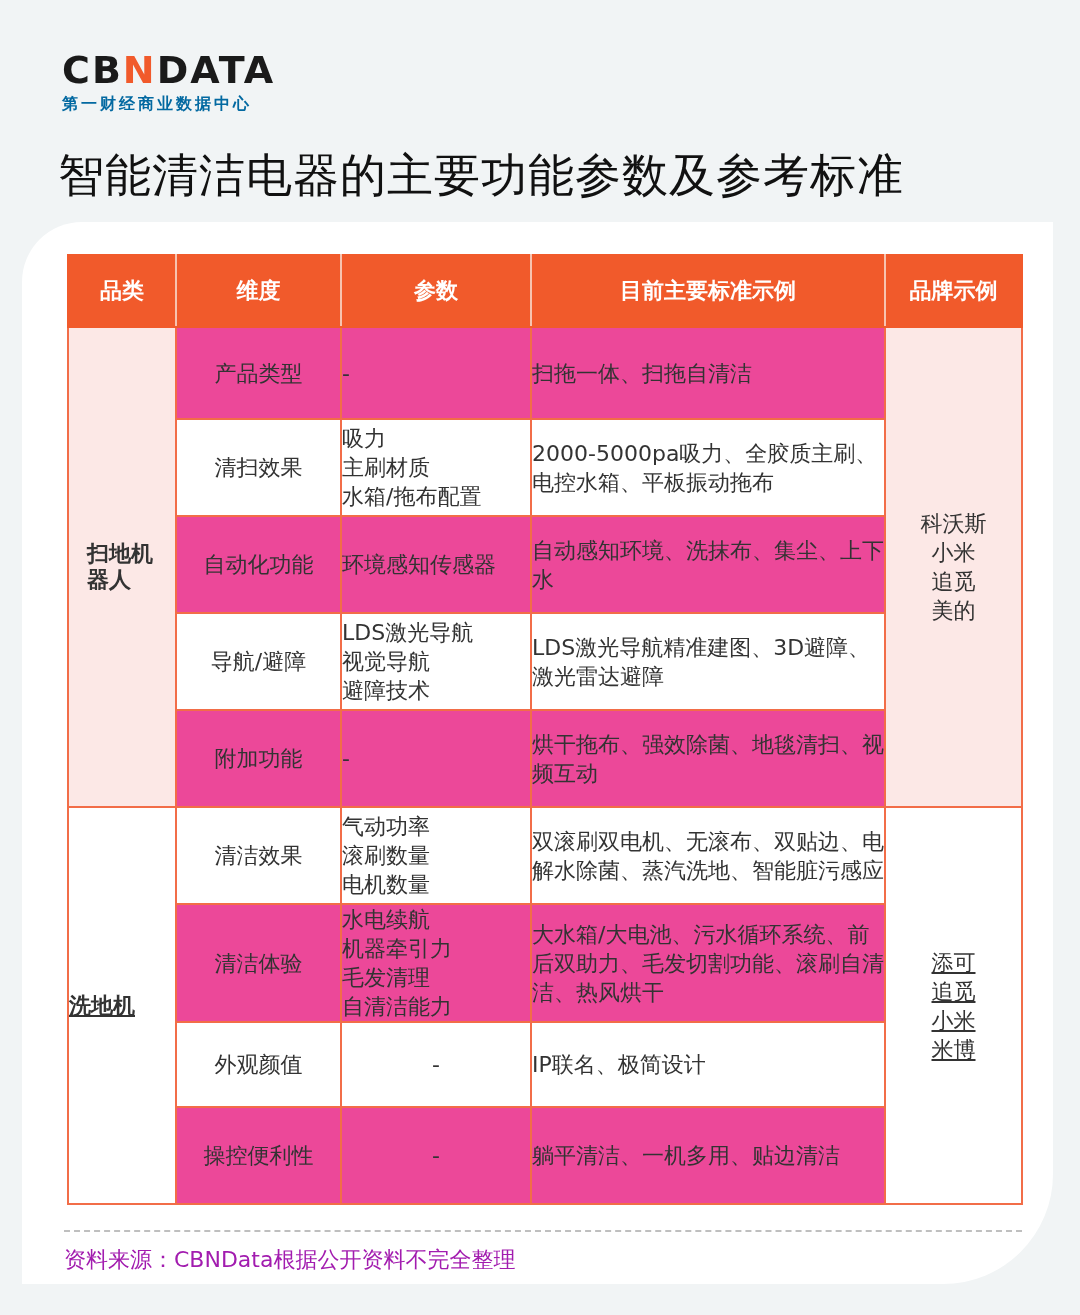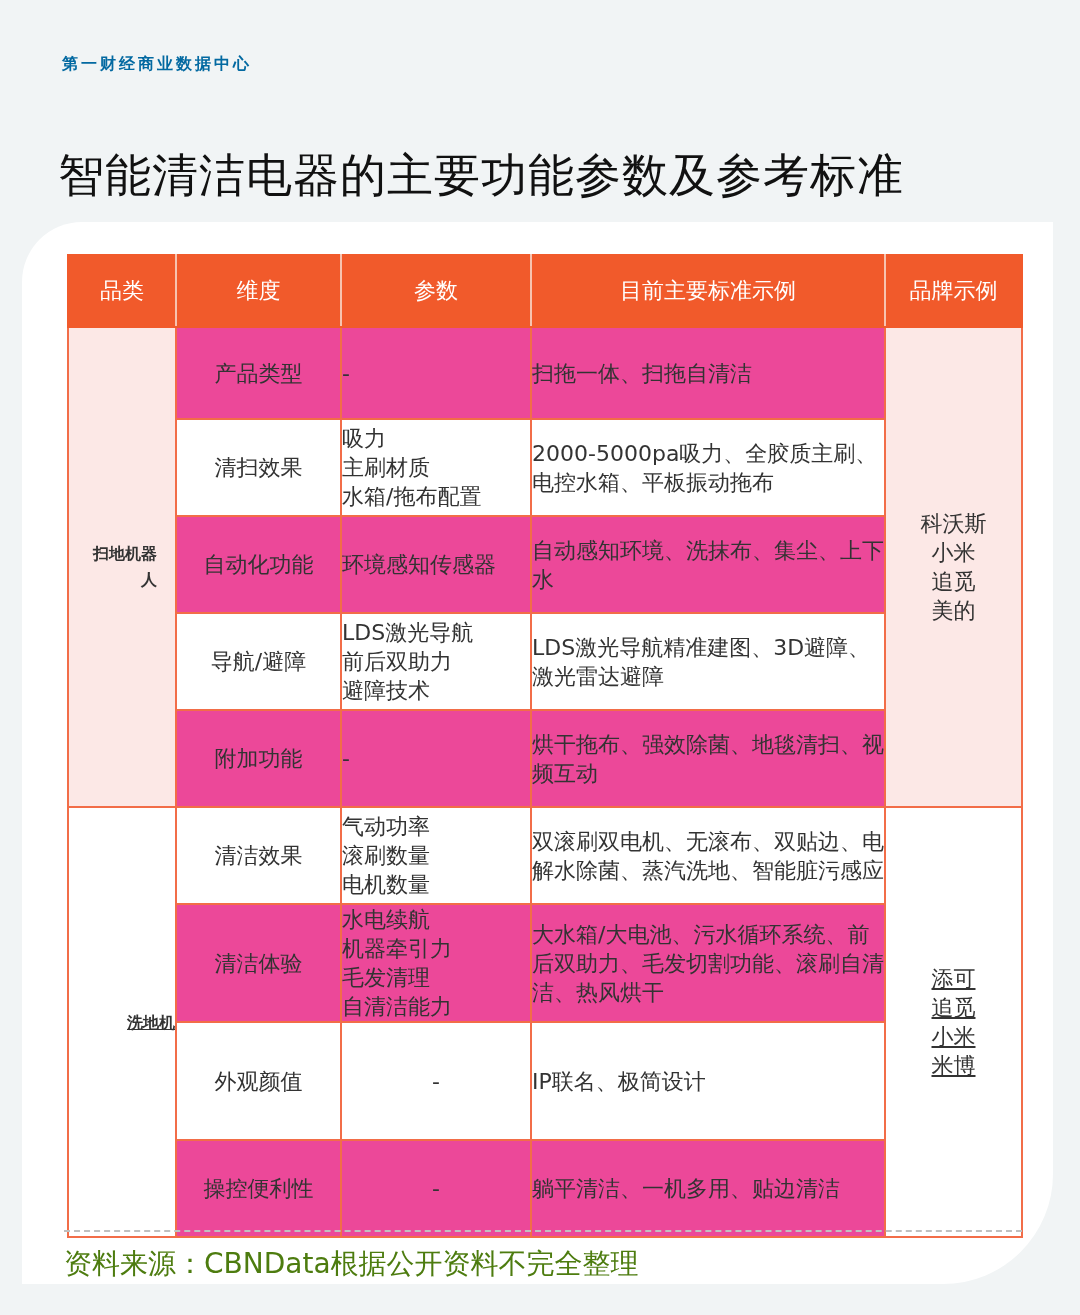--- a/index.html
+++ b/index.html
@@ -14,43 +14,44 @@
   .title { position:absolute; left:58px; top:145px; font-size:46px; color:#111; letter-spacing:1px; }
   .card {
     position:absolute; left:22px; top:222px; width:1031px; height:1062px; background:#fff;
     border-top-left-radius:60px; border-bottom-right-radius:110px;
   }
   table.grid {
     position:absolute; left:67px; top:254px; border-collapse:collapse; table-layout:fixed;
   }
   table.grid th, table.grid td { border:2px solid #f26d48; padding:0; }
   table.grid th {
-    background:#f15a2b; color:#fff; font-size:22px; font-weight:normal; height:70px;
+    background:#f15a2b; color:#fff; font-size:22px; font-weight:bold; height:70px;
     border-color:#f15a2b; border-left-color:#f7c3b0; border-right-color:#f7c3b0;
   }
   table.grid th:first-child { border-left-color:#f15a2b; }
   table.grid th:last-child { border-right-color:#f15a2b;text-align:center; }
   td { font-size:22px; color:#333; line-height:29px; vertical-align:middle; }
   td.center { text-align:center; }
   td.left { text-align:left; padding-left:8px; padding-right:4px; }
-  td.cat { font-weight:bold; text-align:right; font-size:16px; }
+  td.cat { font-weight:bold; text-align:left; font-size:22px; }
   tr.pink td.row { background:#ec4899; }
   tr.white td.row { background:#fff; }
   td.pinkcell { background:#fce8e6; }
   td.whitecell { background:#fff;text-decoration:underline; }
   .divider { position:absolute; left:64px; top:1230px; width:958px; border-top:2px dashed #bfbfbf; }
-  .source { position:absolute; left:64px; top:1245px; font-size:28px; color:#4d7c0f; }
+  .source { position:absolute; left:64px; top:1245px; font-size:22px; color:#a21caf; }
   .line { display:block; }
 </style>
 </head>
 <body>
 
 <div class="card"></div>
 
 <div class="logo">
+  <div class="logo-main"><span>CB</span><span class="accent">N</span><span>DATA</span></div>
   <div class="logo-sub">第一财经商业数据中心</div>
 </div>
 
 <div class="title">智能清洁电器的主要功能参数及参考标准</div>
 
 <table class="grid">
   <colgroup>
     <col style="width:108px">
       <col style="width:165px">
       <col style="width:190px">
@@ -97,21 +98,21 @@
       <td class="row center">自动化功能</td>
       <td class="row left">
           <span class="line">环境感知传感器</span>
         </td>
       <td class="row left">自动感知环境、洗抹布、集尘、上下水</td>
     </tr>
     <tr class="white" style="height:97px">
       <td class="row center">导航/避障</td>
       <td class="row left">
         <span class="line">LDS激光导航</span>
-        <span class="line">前后双助力</span>
+        <span class="line">视觉导航</span>
         <span class="line">避障技术</span>
       </td>
       <td class="row left">LDS激光导航精准建图、3D避障、激光雷达避障</td>
     </tr>
     <tr class="pink" style="height:97px">
       <td class="row center">附加功能</td>
       <td class="row left">
           <span class="line">-</span>
         </td>
       <td class="row left">烘干拖布、强效除菌、地毯清扫、视频互动</td>
@@ -136,21 +137,21 @@
     <tr class="pink" style="height:115px">
       <td class="row center">清洁体验</td>
       <td class="row left">
         <span class="line">水电续航</span>
         <span class="line">机器牵引力</span>
         <span class="line">毛发清理</span>
         <span class="line">自清洁能力</span>
       </td>
       <td class="row left">大水箱/大电池、污水循环系统、前后双助力、毛发切割功能、滚刷自清洁、热风烘干</td>
     </tr>
-    <tr class="white" style="height:118px">
+    <tr class="white" style="height:85px">
       <td class="row center">外观颜值</td>
       <td class="row center">
           <span class="line">-</span>
         </td>
       <td class="row left">IP联名、极简设计</td>
     </tr>
     <tr class="pink" style="height:97px">
       <td class="row center">操控便利性</td>
       <td class="row center">
           <span class="line">-</span>

